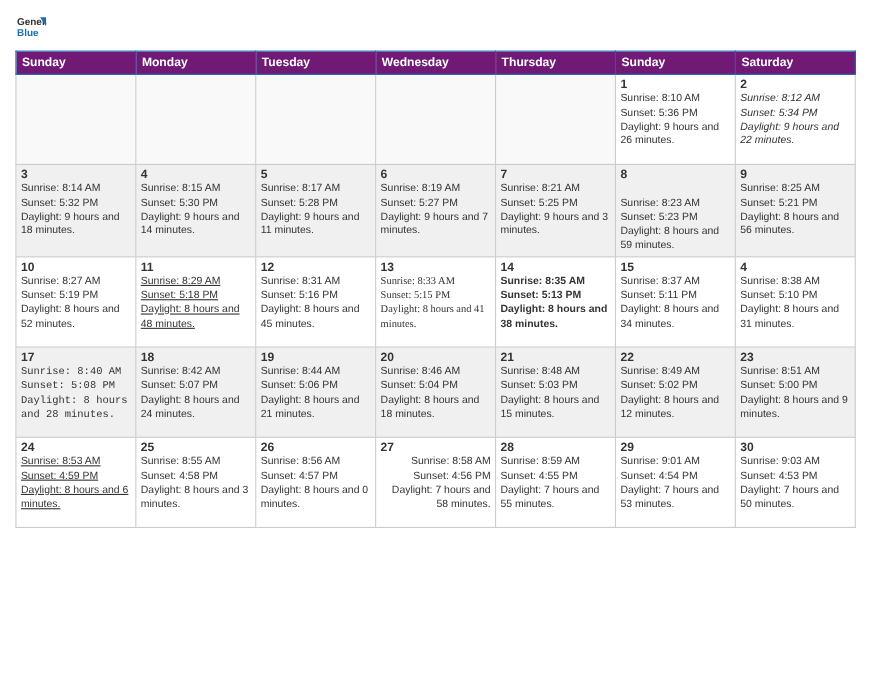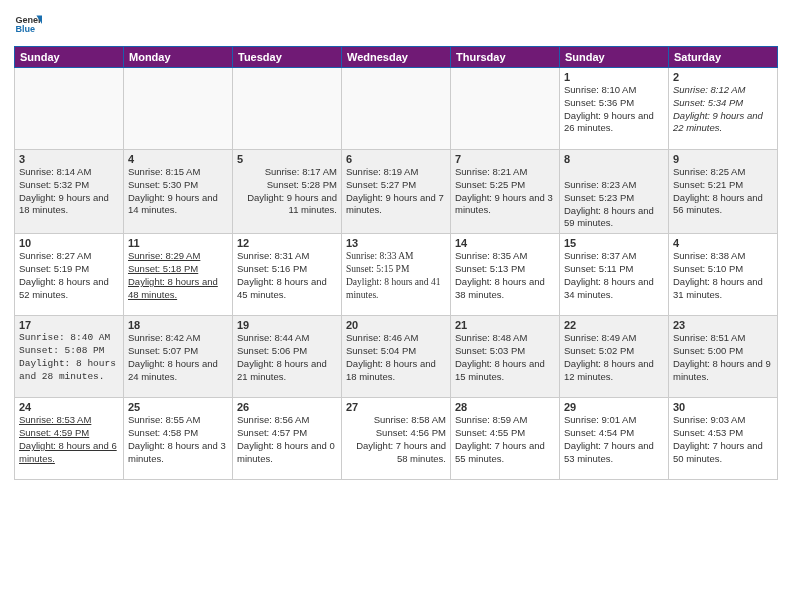--- a/index.html
+++ b/index.html
@@ -142,21 +142,21 @@
 Daylight: 9 hours and 18 minutes.</div>
           </td>
           <td>
             <span class="day-num">4</span>
             <div class="day-info" style="white-space: pre-line;">Sunrise: 8:15 AM
 Sunset: 5:30 PM
 Daylight: 9 hours and 14 minutes.</div>
           </td>
           <td>
             <span class="day-num">5</span>
-            <div class="day-info" style="white-space: pre-line; text-align: right;">Sunrise: 8:17 AM
+            <div class="day-info" style="white-space: pre-line;">Sunrise: 8:17 AM
 Sunset: 5:28 PM
 Daylight: 9 hours and 11 minutes.</div>
           </td>
           <td>
             <span class="day-num">6</span>
             <div class="day-info" style="white-space: pre-line;">Sunrise: 8:19 AM
 Sunset: 5:27 PM
 Daylight: 9 hours and 7 minutes.</div>
           </td>
           <td>
@@ -198,21 +198,21 @@
 Daylight: 8 hours and 45 minutes.</div>
           </td>
           <td>
             <span class="day-num">13</span>
             <div class="day-info" style="white-space: pre-line; font-family: Liberation Serif, serif;">Sunrise: 8:33 AM
 Sunset: 5:15 PM
 Daylight: 8 hours and 41 minutes.</div>
           </td>
           <td>
             <span class="day-num">14</span>
-            <div class="day-info" style="white-space: pre-line;">Sunrise: 8:35 AM
+            <div class="day-info" style="white-space: pre-line; font-weight: bold;">Sunrise: 8:35 AM
 Sunset: 5:13 PM
 Daylight: 8 hours and 38 minutes.</div>
           </td>
           <td>
             <span class="day-num">15</span>
             <div class="day-info" style="white-space: pre-line;">Sunrise: 8:37 AM
 Sunset: 5:11 PM
 Daylight: 8 hours and 34 minutes.</div>
           </td>
           <td>

